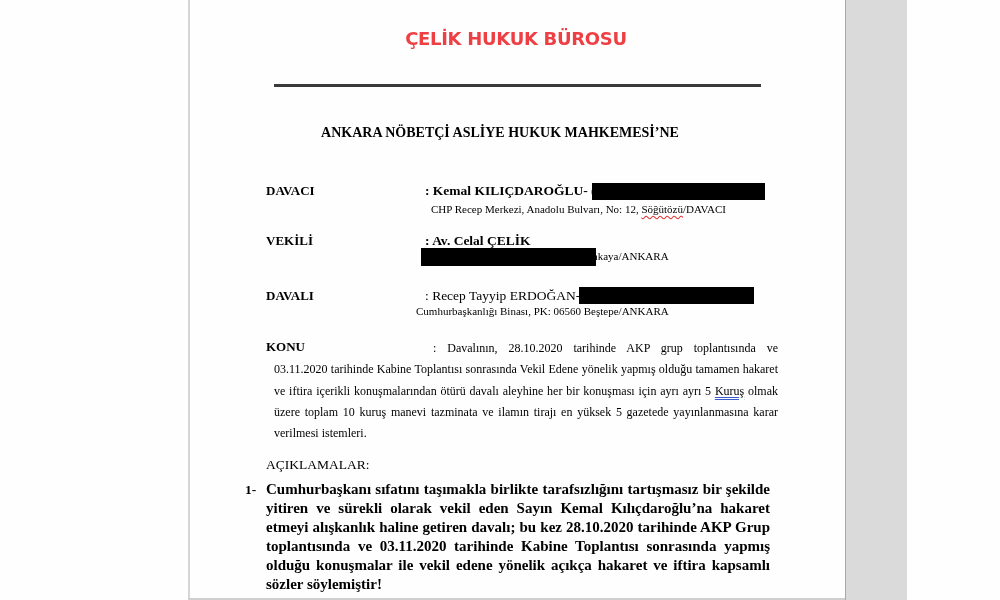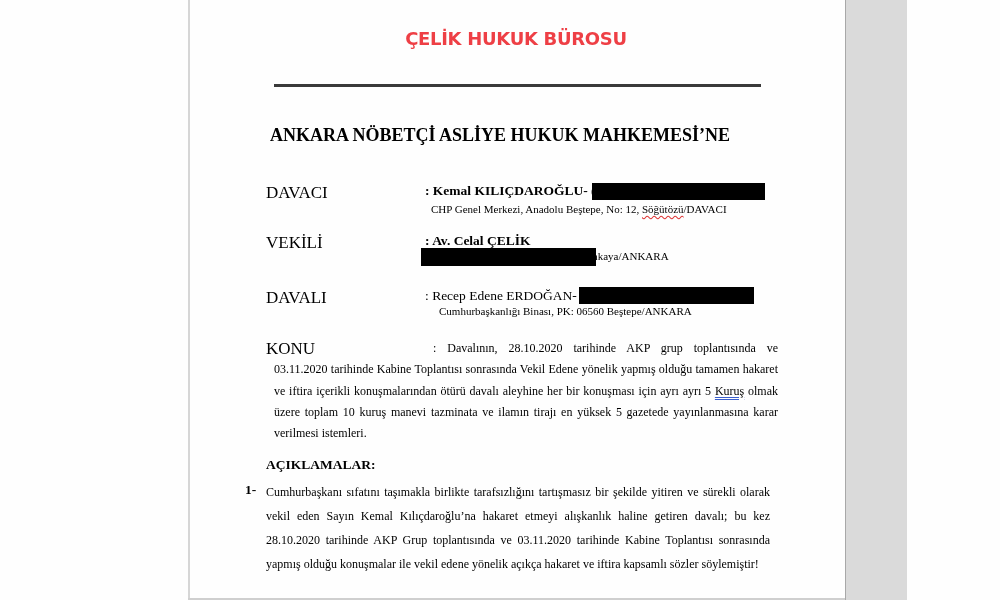--- a/index.html
+++ b/index.html
@@ -4,59 +4,59 @@
 <style>
   html, body { margin: 0; padding: 0; }
   body { width: 1000px; height: 600px; background: #fefefe; position: relative; overflow: hidden; }
   .left-edge { position: absolute; left: 188px; top: 0; width: 2px; height: 600px; background: #d6d6d6; }
   .page { position: absolute; left: 190px; top: 0; width: 655px; height: 598px; background: #fefefe; }
   .page-bottom { position: absolute; left: 188px; top: 598px; width: 658px; height: 2px; background: #cfcfcf; }
   .gutter { position: absolute; left: 845px; top: 0; width: 62px; height: 600px; background: #dadada; border-left: 1px solid #a8a8a8; box-sizing: border-box; }
   .firm { position: absolute; left: 16px; width: 1000px; top: 28px; text-align: center; font-family: "DejaVu Sans", sans-serif; font-weight: bold; font-size: 18px; color: #ee3f45; letter-spacing: -0.3px; }
   .firm-rule { position: absolute; left: 274px; top: 84px; width: 487px; height: 3px; background: #3a3a3a; }
   .serif { font-family: "Liberation Serif", serif; color: #000; }
-  .court { position: absolute; left: 0; width: 1000px; top: 125px; text-align: center; font-size: 18px; font-weight: bold; }
-  .lbl { position: absolute; left: 266px; font-size: 17px; font-weight: normal; }
+  .court { position: absolute; left: 0; width: 1000px; top: 125px; text-align: center; font-size: 14px; font-weight: bold; }
+  .lbl { position: absolute; left: 266px; font-size: 13px; font-weight: bold; }
   .val { position: absolute; left: 425px; font-size: 13.5px; }
   .val.b { font-weight: bold; }
   .sub { position: absolute; font-size: 11px; }
   .redact { position: absolute; background: #000; }
   .spell { text-decoration: underline wavy #d33; text-underline-offset: 2px; }
   .gram { text-decoration: underline double #3a5fcd; text-underline-offset: 2px; }
   .para { position: absolute; left: 274px; width: 504px; font-size: 12px; line-height: 21.3px; text-align: justify; }
-  .heading { position: absolute; left: 266px; top: 457px; font-size: 13.5px; font-weight: bold; }
+  .heading { position: absolute; left: 266px; top: 457px; font-size: 13.5px; font-weight: normal; }
   .num { position: absolute; left: 245px; top: 482px; font-size: 13.5px; font-weight: bold; }
-  .list-para { position: absolute; left: 266px; top: 480px; width: 504px; font-size: 12px; line-height: 24px; text-align: justify; }
+  .list-para { position: absolute; left: 266px; top: 480px; width: 504px; font-size: 15px; line-height: 19px; text-align: justify; font-weight: bold; }
 </style>
 </head>
 <body>
 
 <div class="left-edge"></div>
 <div class="page"></div>
 <div class="page-bottom"></div>
 <div class="gutter"></div>
 
 <div class="firm">ÇELİK HUKUK BÜROSU</div>
 <div class="firm-rule"></div>
 
 <div class="court serif">ANKARA NÖBETÇİ ASLİYE HUKUK MAHKEMESİ’NE</div>
 
 <div class="lbl serif" style="top:183px">DAVACI</div>
 <div class="val b serif" style="top:183px">: Kemal KILIÇDAROĞLU- (</div>
 <div class="redact" style="left:592px; top:183px; width:173px; height:17px;"></div>
-<div class="sub serif" style="left:431px; top:203px;"><span>CHP Genel Merkezi, Anadolu Beştepe, No: 12, </span><span class="spell">Söğütözü</span><span>/DAVACI</span></div>
+<div class="sub serif" style="left:431px; top:203px;"><span>CHP Recep Merkezi, Anadolu Bulvarı, No: 12, </span><span class="spell">Söğütözü</span><span>/DAVACI</span></div>
 
 <div class="lbl serif" style="top:233px">VEKİLİ</div>
 <div class="val b serif" style="top:233px">: Av. Celal ÇELİK</div>
 <div class="redact" style="left:421px; top:248px; width:175px; height:18px;"></div>
 <div class="sub serif" style="left:580px; top:250px;">Çankaya/ANKARA</div>
 
 <div class="lbl serif" style="top:288px">DAVALI</div>
-<div class="val serif" style="top:288px">: Recep Edene ERDOĞAN-</div>
+<div class="val serif" style="top:288px">: Recep Tayyip ERDOĞAN-</div>
 <div class="redact" style="left:579px; top:287px; width:175px; height:17px;"></div>
-<div class="sub serif" style="left:431px; top:305px;padding-left:8px;">Cumhurbaşkanlığı Binası, PK: 06560 Beştepe/ANKARA</div>
+<div class="sub serif" style="left:408px; top:305px;padding-left:8px;">Cumhurbaşkanlığı Binası, PK: 06560 Beştepe/ANKARA</div>
 
 <div class="lbl serif" style="top:339px">KONU</div>
 <div class="para serif" style="top:338px; text-indent:159px;"><span>: Davalının, 28.10.2020 tarihinde AKP grup toplantısında ve 03.11.2020 tarihinde Kabine Toplantısı sonrasında Vekil Edene yönelik yapmış olduğu tamamen hakaret ve iftira içerikli konuşmalarından ötürü davalı aleyhine her bir konuşması için ayrı ayrı 5 </span><span class="gram">Kuruş</span><span> olmak üzere toplam 10 kuruş manevi tazminata ve ilamın tirajı en yüksek 5 gazetede yayınlanmasına karar verilmesi istemleri.</span></div>
 
 <div class="heading serif">AÇIKLAMALAR:</div>
 <div class="num serif">1-</div>
 <div class="list-para serif">Cumhurbaşkanı sıfatını taşımakla birlikte tarafsızlığını tartışmasız bir şekilde yitiren ve sürekli olarak vekil eden Sayın Kemal Kılıçdaroğlu’na hakaret etmeyi alışkanlık haline getiren davalı; bu kez 28.10.2020 tarihinde AKP Grup toplantısında ve 03.11.2020 tarihinde Kabine Toplantısı sonrasında yapmış olduğu konuşmalar ile vekil edene yönelik açıkça hakaret ve iftira kapsamlı sözler söylemiştir!</div>
 
 </body></html>

